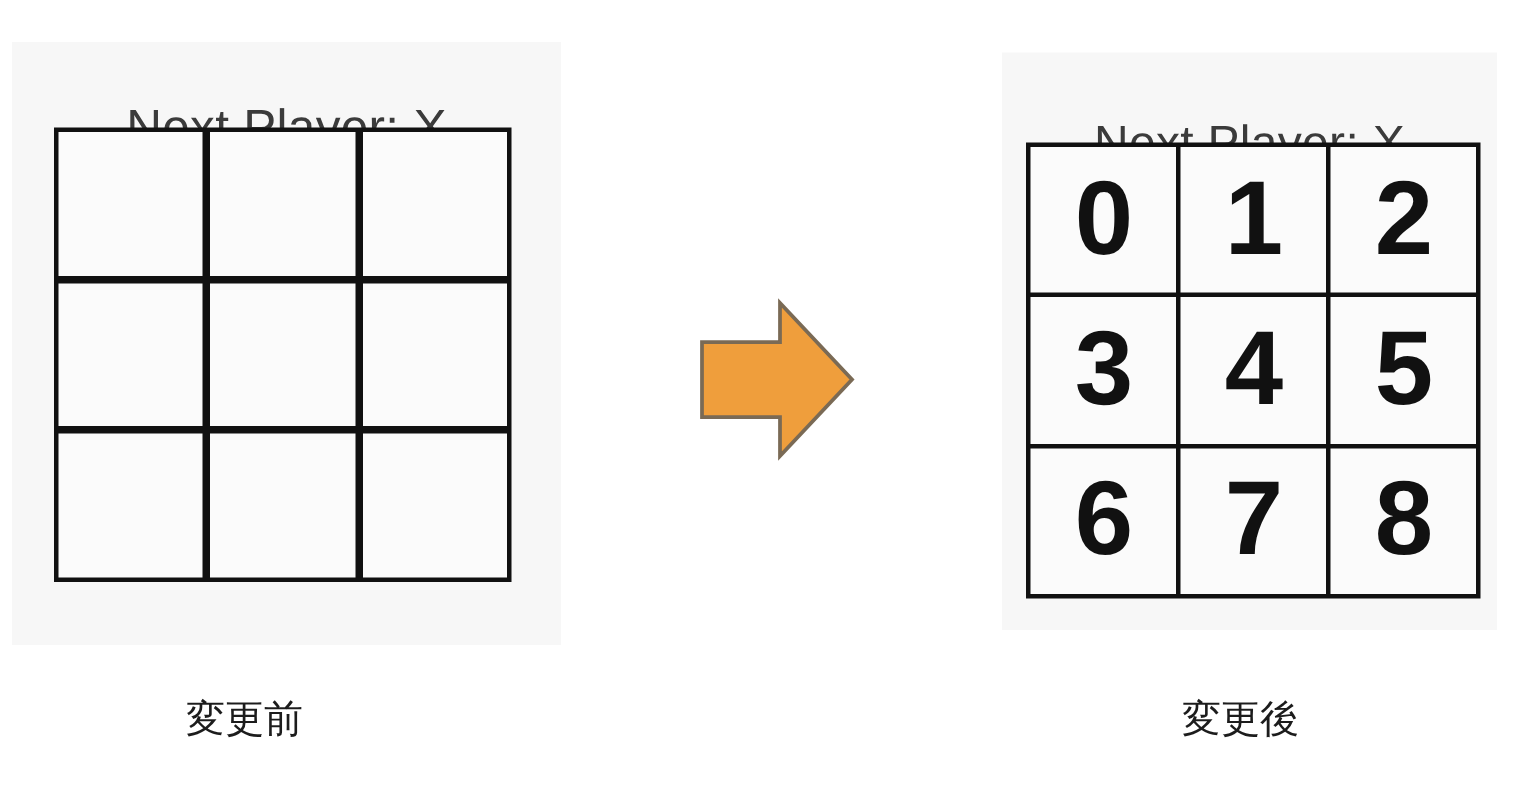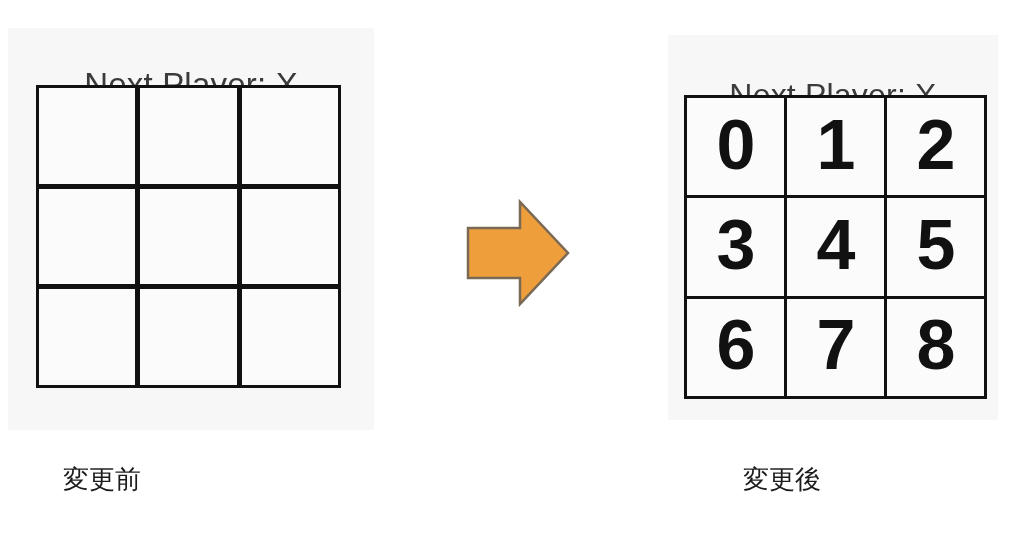--- a/index.html
+++ b/index.html
@@ -108,32 +108,33 @@
     position: absolute;
     left: 464px;
     top: 198px;
     width: 108px;
     height: 110px;
   }
 
   
   .caption {
     position: absolute;
+    text-align: center;
     color: #1c1c1c;
     font-size: 26px;
     font-family: "DejaVu Sans", "Liberation Sans", sans-serif;
     white-space: nowrap;
   }
   #caption-before {
     left: 63px;
     top: 462px;
     width: 200px;
   }
   #caption-after {
-    left: 743px;
+    left: 727px;
     top: 462px;
     width: 200px;
   }
 </style>
 </head>
 <body>
 
 <div class="panel" id="panel-before">
   <div class="panel-header">Next Player: X</div>
 

